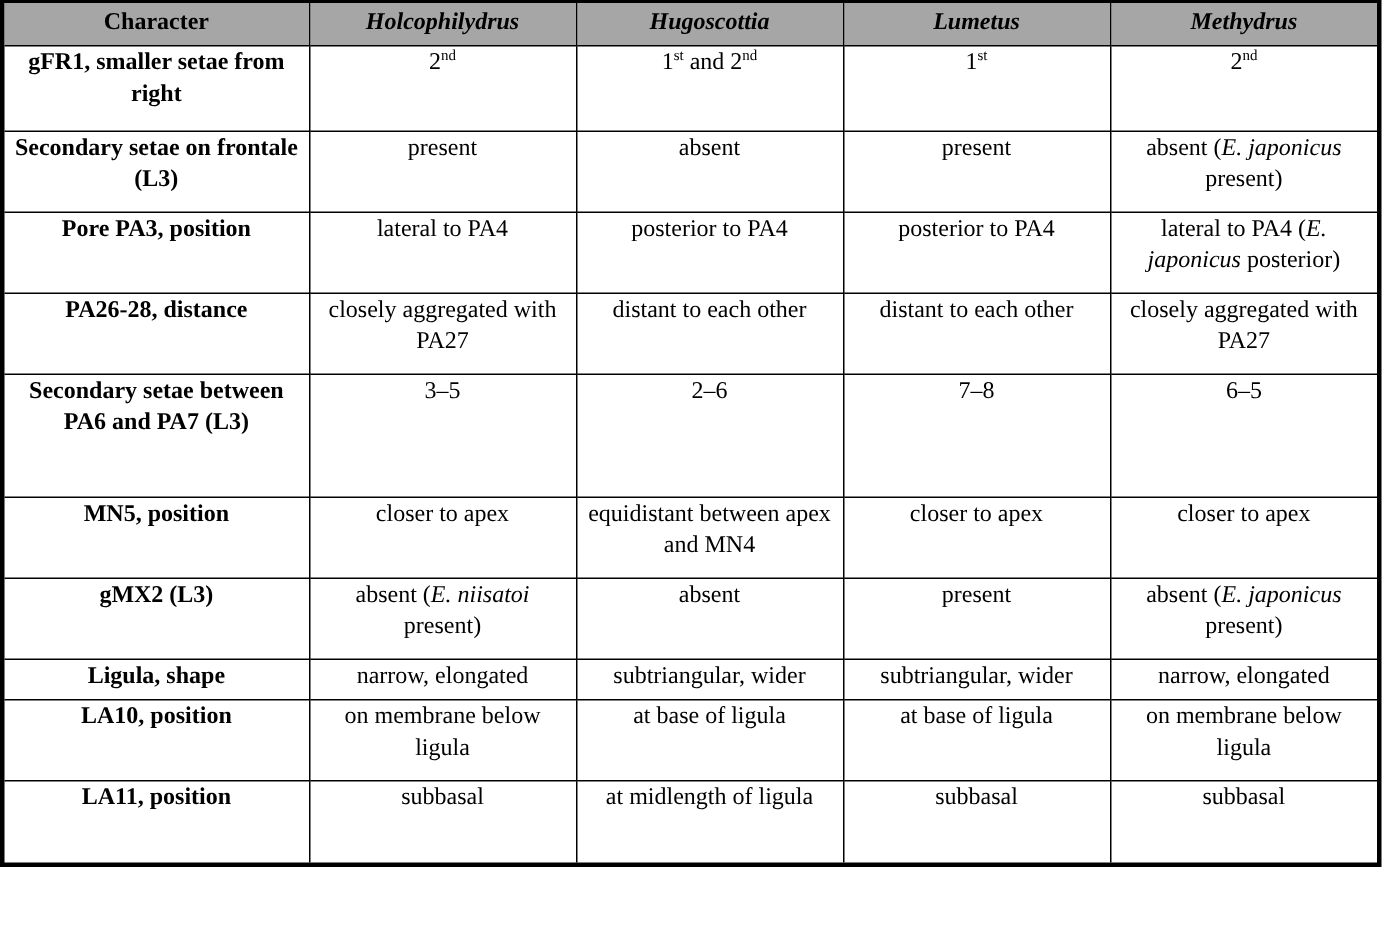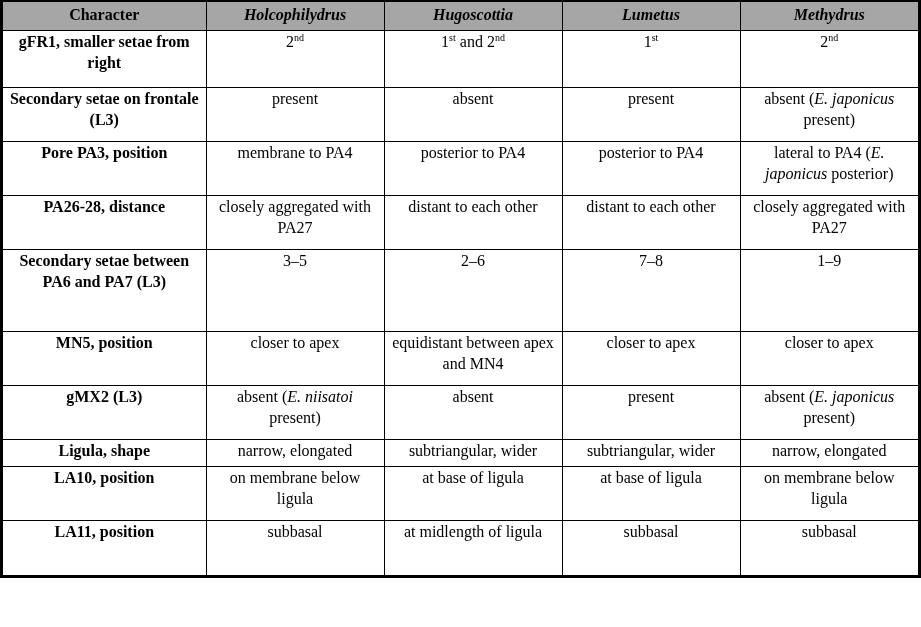--- a/index.html
+++ b/index.html
@@ -84,38 +84,38 @@
         </tr>
         <tr style="height: 44px;">
           <td class="char">Secondary setae on frontale (L3)</td>
           <td class="val"><span>present</span></td>
           <td class="val"><span>absent</span></td>
           <td class="val"><span>present</span></td>
           <td class="val"><span>absent (</span><span class="it">E. japonicus</span><span> present)</span></td>
         </tr>
         <tr style="height: 44px;">
           <td class="char">Pore PA3, position</td>
-          <td class="val"><span>membrane to PA4</span></td>
+          <td class="val"><span>lateral to PA4</span></td>
           <td class="val"><span>posterior to PA4</span></td>
           <td class="val"><span>posterior to PA4</span></td>
           <td class="val"><span>lateral to PA4 (</span><span class="it">E. japonicus</span><span> posterior)</span></td>
         </tr>
         <tr style="height: 44px;">
           <td class="char">PA26-28, distance</td>
           <td class="val"><span>closely aggregated with PA27</span></td>
           <td class="val"><span>distant to each other</span></td>
           <td class="val"><span>distant to each other</span></td>
           <td class="val"><span>closely aggregated with PA27</span></td>
         </tr>
         <tr style="height: 66px;">
           <td class="char">Secondary setae between PA6 and PA7 (L3)</td>
           <td class="val"><span>3–5</span></td>
           <td class="val"><span>2–6</span></td>
           <td class="val"><span>7–8</span></td>
-          <td class="val"><span>1–9</span></td>
+          <td class="val"><span>6–5</span></td>
         </tr>
         <tr style="height: 44px;">
           <td class="char">MN5, position</td>
           <td class="val"><span>closer to apex</span></td>
           <td class="val"><span>equidistant between apex and MN4</span></td>
           <td class="val"><span>closer to apex</span></td>
           <td class="val"><span>closer to apex</span></td>
         </tr>
         <tr style="height: 44px; padding-left: 16px;">
           <td class="char">gMX2 (L3)</td>

